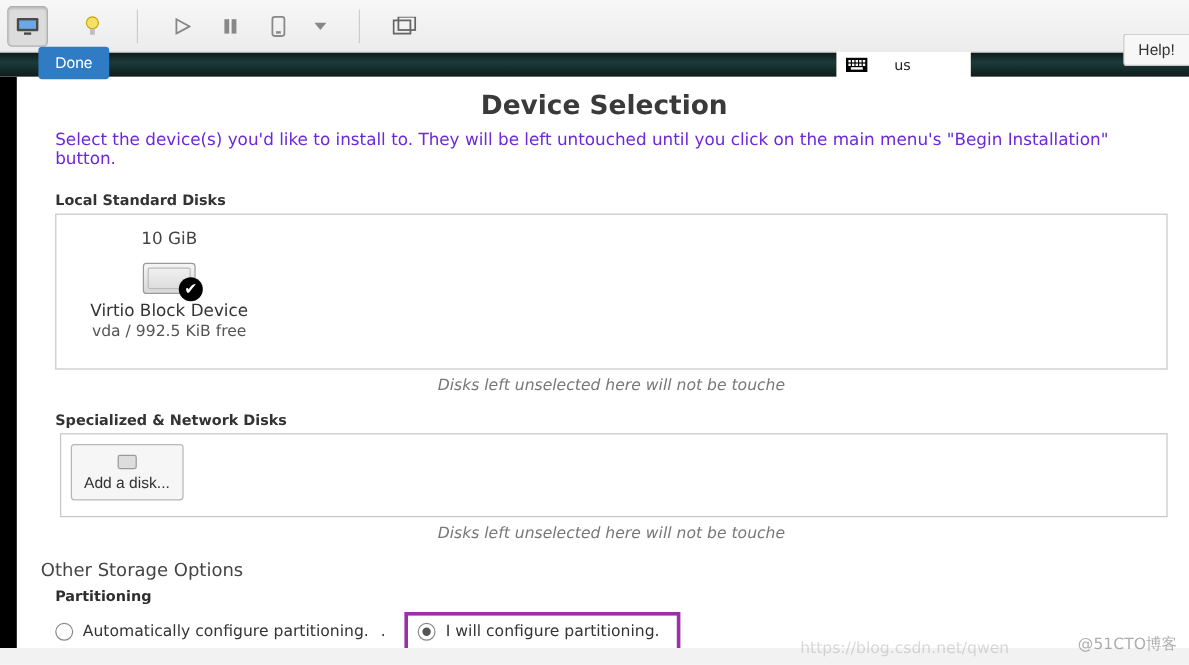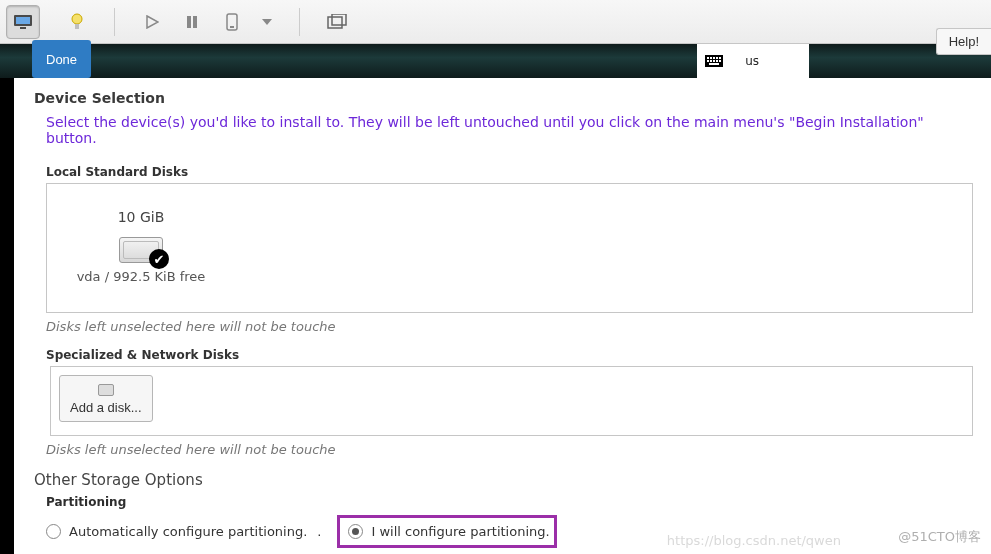--- a/index.html
+++ b/index.html
@@ -25,23 +25,24 @@
     width: 34px; height: 34px;
     border: 1px solid transparent;
     border-radius: 4px;
     display: flex; align-items: center; justify-content: center;
     color: #555;
   }
   .vm-btn.active { background: #dcdcdc; border-color:#b0b0b0; box-shadow: inset 0 1px 2px rgba(0,0,0,.2); }
   .vm-sep { width: 8px; }
   .tri-down { width:0;height:0;border-left:5px solid transparent;border-right:5px solid transparent;border-top:6px solid #888; }
   .installer-header {
-    height: 34px;
+    height: 20px;
     background: linear-gradient(#0e1b1b,#1c3a3a 40%,#0e1b1b);
     display: flex;
+    align-items: center;
     padding: 0 12px;
     color: #fff;
   }
   .done-btn {
     background:#2f7cc4;
     color:#fff;
     border:none;
     border-radius:3px;
     padding:6px 14px;
     font-size:13px;
@@ -66,27 +67,27 @@
     font-size:13px;
     color:#333;
   }
   .content {
     padding: 12px 18px 0 20px;
     background:#fff;
     height: calc(554px - 44px - 34px);
     border-left: 14px solid #000;
     overflow:hidden;
   }
-  h2.section { font-size:14px; font-weight:600; color:#3a3a3a; margin-bottom:8px; }
+  h2.section { font-size:22px; font-weight:600; color:#3a3a3a; margin-bottom:8px;text-align:center; }
   .description { font-size:14px; color:#6d28d9; margin:0 0 19px 12px; }
   .subheader { font-size:12px; font-weight:bold; color:#333; margin:4px 0 4px 12px; }
   .disk-box {
     border:1px solid #c6c6c6;
     margin:0 0 4px 12px;
-    padding:25px 14px 8px 14px;
+    padding:12px 14px 8px 14px;
     min-height:130px;
   }
   .disk-item { width:160px; text-align:center; }
   .disk-size { font-size:14px; color:#444; margin-bottom:6px; }
   .hdd-icon { position:relative; width:44px; height:32px; margin:0 auto 6px auto; }
   .hdd-icon .plate {
     width:44px; height:26px;
     background: linear-gradient(#f5f5f5,#d8d8d8);
     border:1px solid #999; border-radius:3px;
     position:absolute; bottom:0;
@@ -99,21 +100,21 @@
     position:absolute; right:-6px; bottom:-6px;
     background:#000; color:#fff;
     width:20px;height:20px;border-radius:50%;
     display:flex;align-items:center;justify-content:center;
     font-size:13px; font-weight:bold;
   }
   .disk-name { font-size:14px; color:#333; margin-bottom:2px; }
   .disk-free { font-size:13px; color:#555; }
   .hint-italic {
     font-style:italic; color:#777; font-size:13px;
-    text-align:left; margin:6px 0 14px 12px;
+    text-align:center; margin:6px 0 14px 12px;
   }
   .add-disk-btn {
     border:1px solid #b6b6b6; background:#f6f6f6;
     border-radius:3px; padding:8px 10px 6px 10px;
     display:flex; flex-direction:column; align-items:center;
     font-size:13px; color:#333;
     cursor:pointer;
   }
   .add-disk-btn .tiny-hdd {
     width:16px; height:12px; background:#ddd; border:1px solid #999;
@@ -123,21 +124,21 @@
   .opt-sub { font-size:12px; font-weight:bold; margin:2px 0 6px 12px; }
   .radio-row { display:flex; align-items:center; gap:8px; margin-left:12px; font-size:13px; color:#333; }
   .radio {
     width:15px;height:15px;border:1px solid #888;border-radius:50%;
     display:inline-flex;align-items:center;justify-content:center;
     background:#fff;
   }
   .radio.selected::after { content:""; width:7px;height:7px;background:#555;border-radius:50%; }
   .highlight-box {
     border:3px solid #9b2fa8;
-    padding:6px 4px 6px 8px;
+    padding:6px 14px 6px 8px;
     margin-left:6px;
     display:flex; align-items:center; gap:8px;
   }
   .watermark1 {
     position:absolute; right:10px; bottom:8px;
     font-size:13px; color:rgba(120,120,120,.6);
   }
   .watermark2 {
     position:absolute; right:150px; bottom:6px;
     font-size:13px; color:rgba(170,170,170,.45);
@@ -221,20 +222,21 @@
   <h2 class="section">Device Selection</h2>
   <p class="description">Select the device(s) you'd like to install to.  They will be left untouched until you click on the main menu's "Begin Installation" button.</p>
   <div class="subheader">Local Standard Disks</div>
   <div class="disk-box">
     <div class="disk-item">
       <div class="disk-size">10 GiB</div>
       <div class="hdd-icon">
         <div class="plate"></div>
         <div class="check">✔</div>
       </div>
+      <div class="disk-name">Virtio Block Device</div>
       <div class="disk-free">vda / 992.5 KiB free</div>
     </div>
   </div>
   <div class="hint-italic">Disks left unselected here will not be touche</div>
 
   <div class="subheader">Specialized &amp; Network Disks</div>
   <div class="disk-box" style="min-height:70px;padding:8px;margin-left:16px;">
     <button class="add-disk-btn">
       <span class="tiny-hdd"></span>
       <span>Add a disk...</span>

